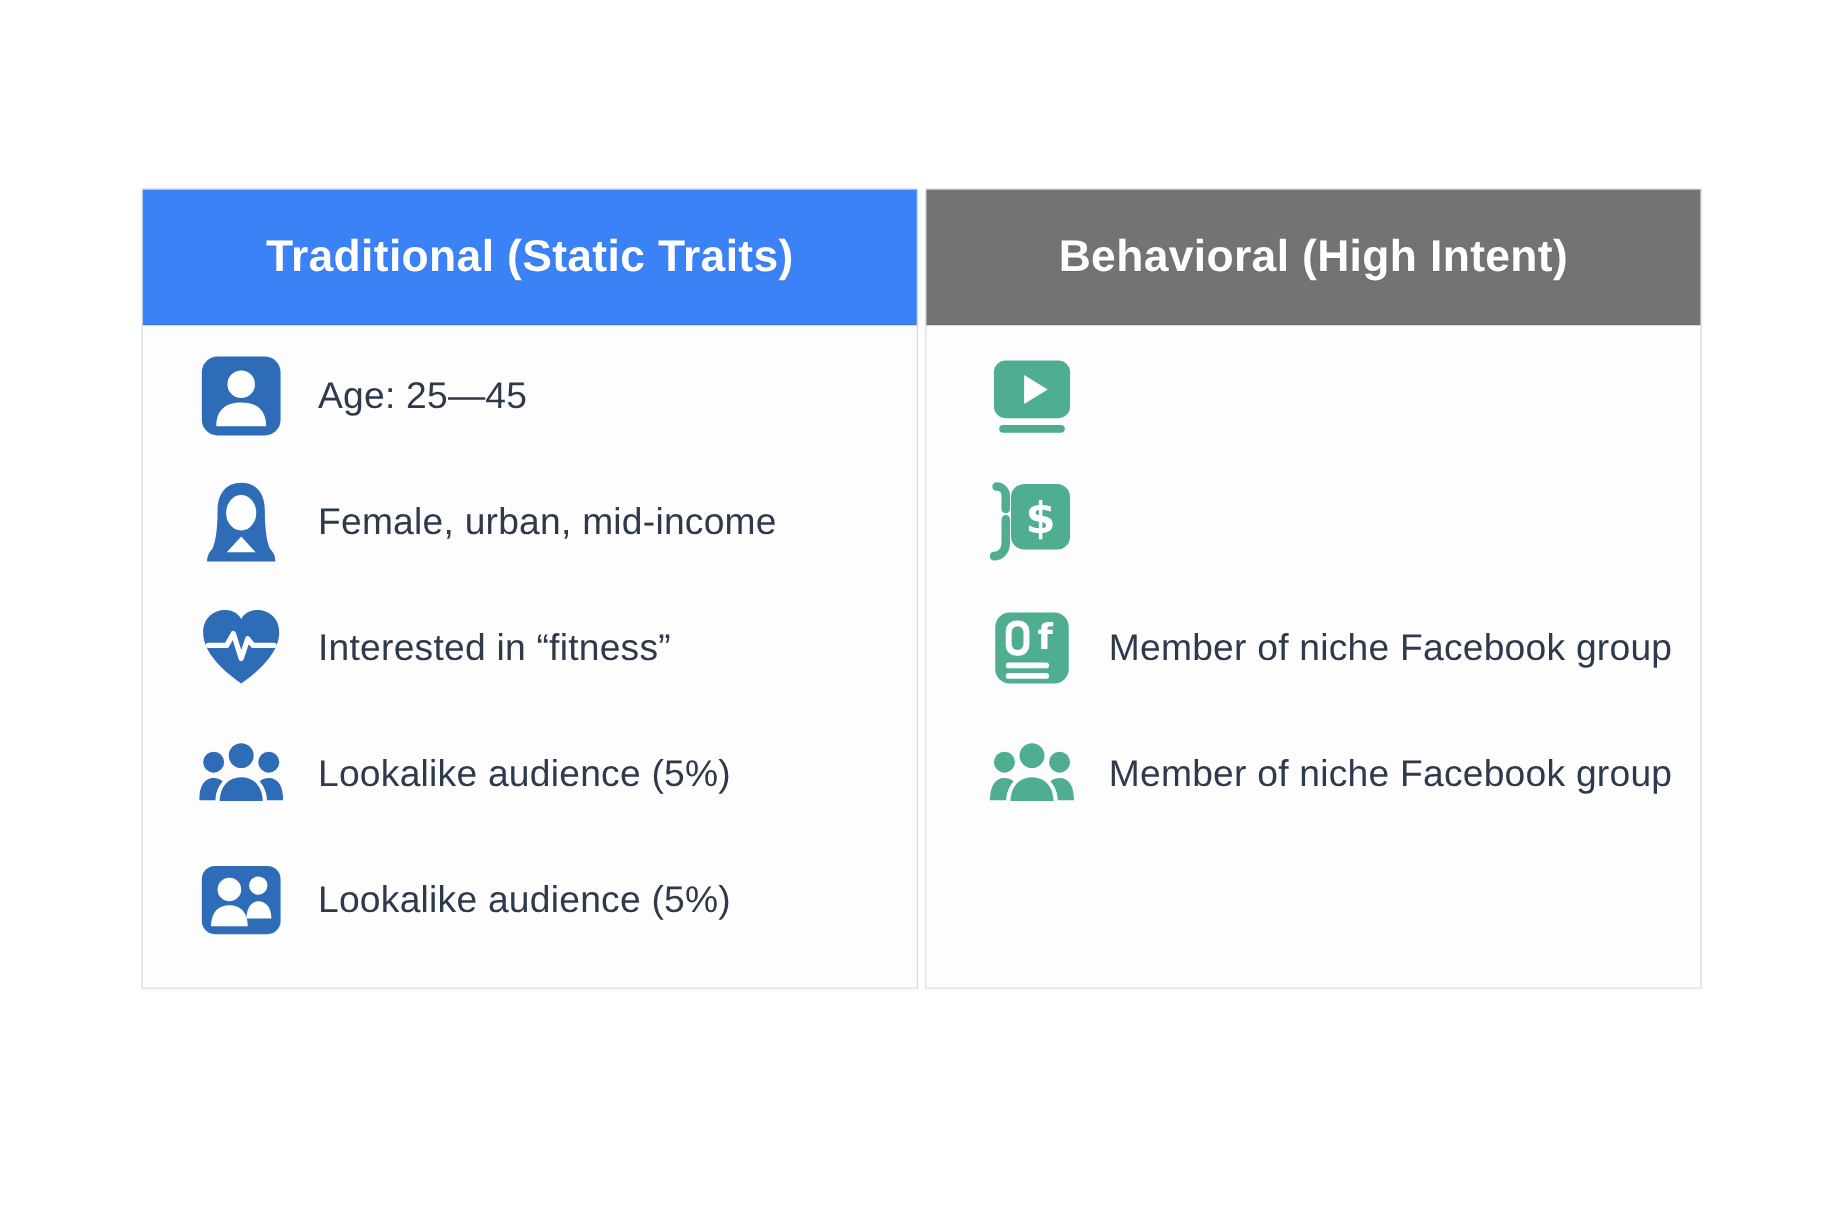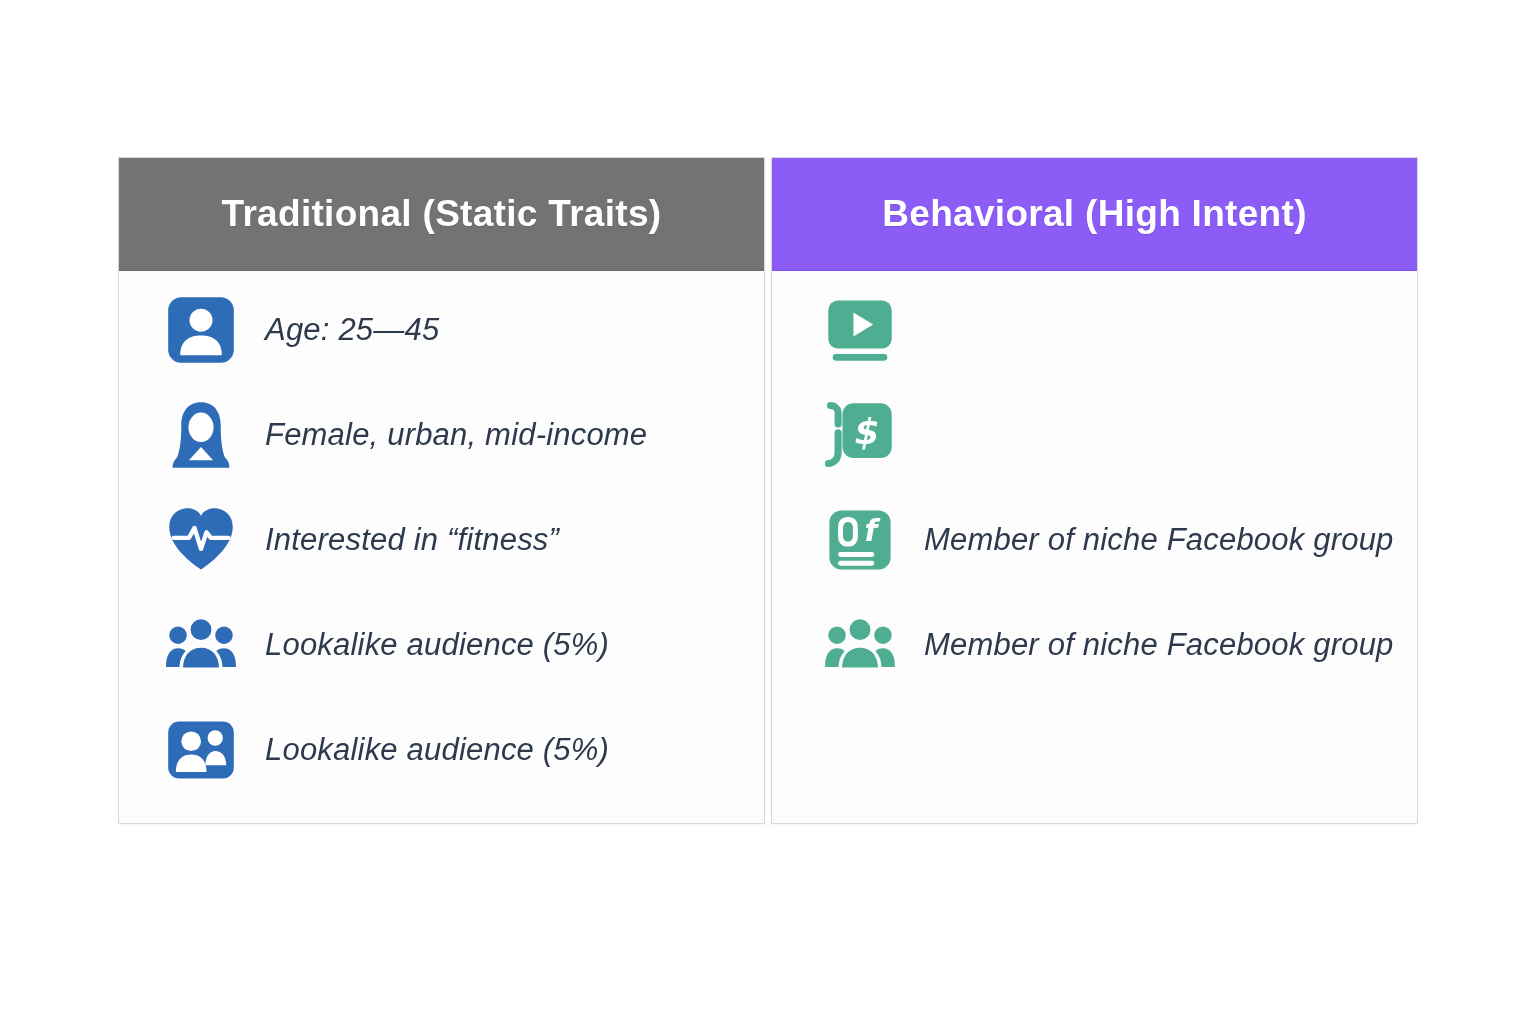--- a/index.html
+++ b/index.html
@@ -35,34 +35,33 @@
     display: flex;
     align-items: center;
     justify-content: center;
     color: #ffffff;
     font-size: 37px;
     font-weight: 700;
     letter-spacing: 0.3px;
     border-bottom: 1px solid rgba(0,0,0,0.08);
     text-shadow: 0 1px 1px rgba(0,0,0,0.12);
   }
-  .traditional .panel-header { background: #737373; text-align: center; }
-  .behavioral  .panel-header { background: #8b5cf6; }
+  .traditional .panel-header { background: #3b82f6; text-align: center; }
+  .behavioral  .panel-header { background: #737373; }
 
   .rows {
     padding-top: 6px;
     display: flex;
     flex-direction: column;
   }
   .row {
     height: 105px;
     display: flex;
     align-items: center;
     padding-left: 40px;
-    font-style: italic;
   }
   .behavioral .row { padding-left: 46px; }
 
   .icon-cell {
     width: 84px;
     flex: 0 0 84px;
     display: flex;
     align-items: center;
     justify-content: center;
   }

